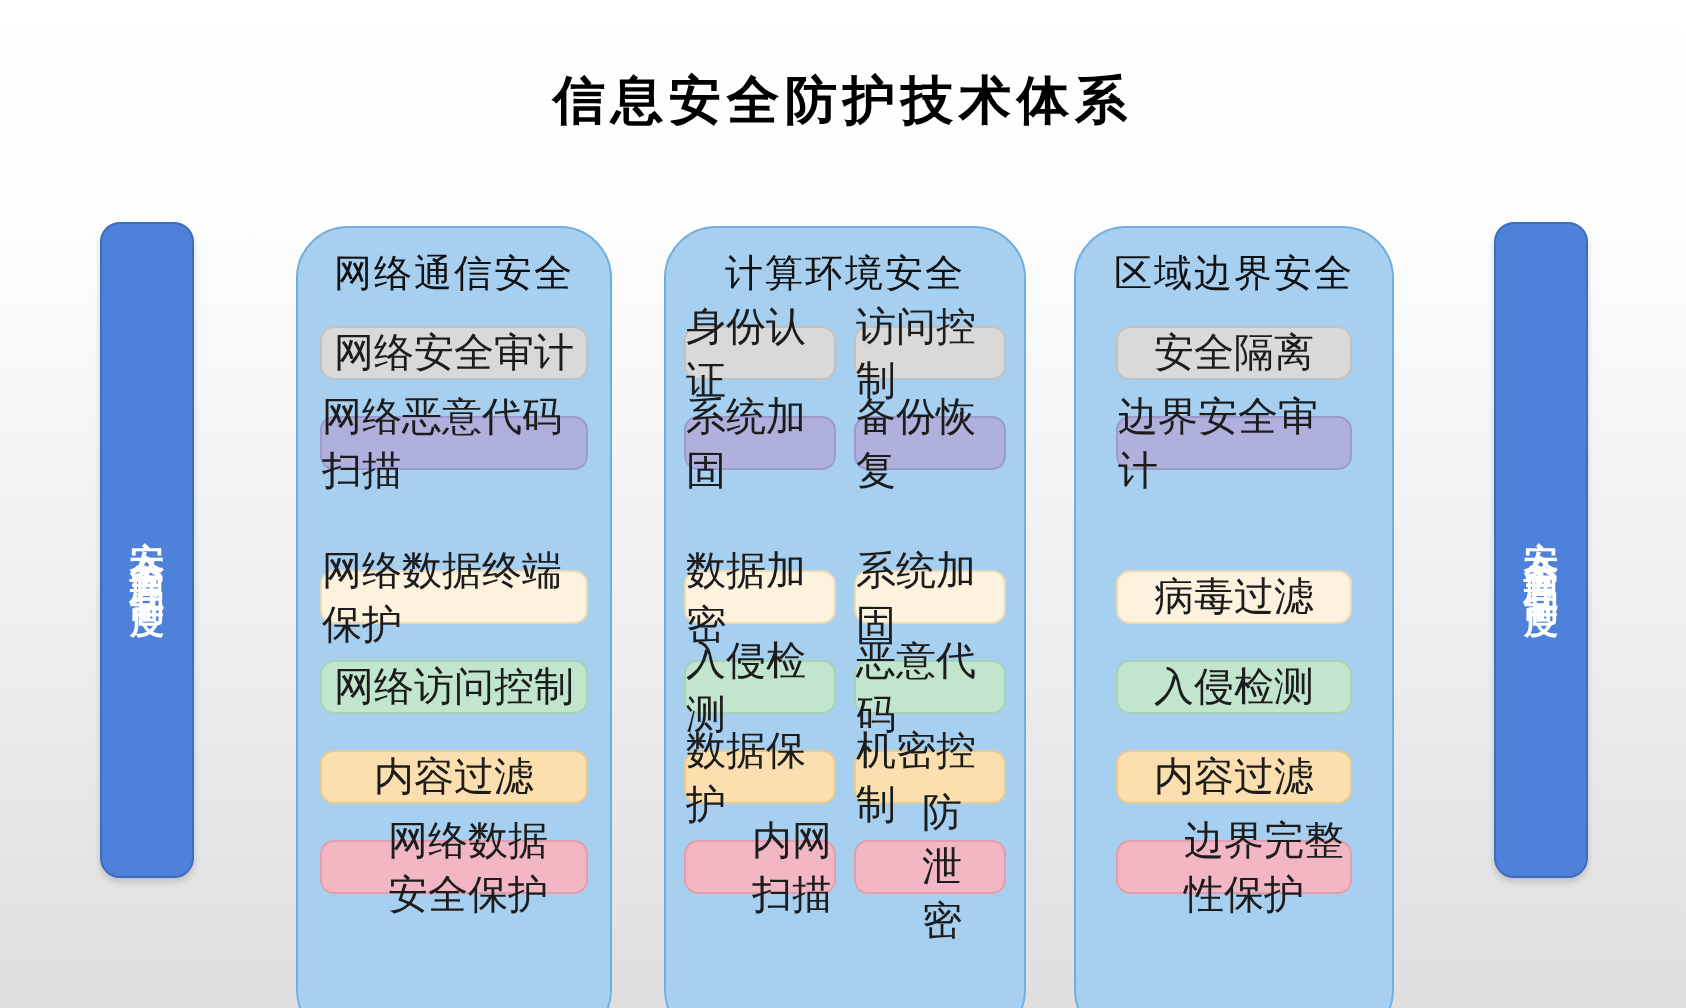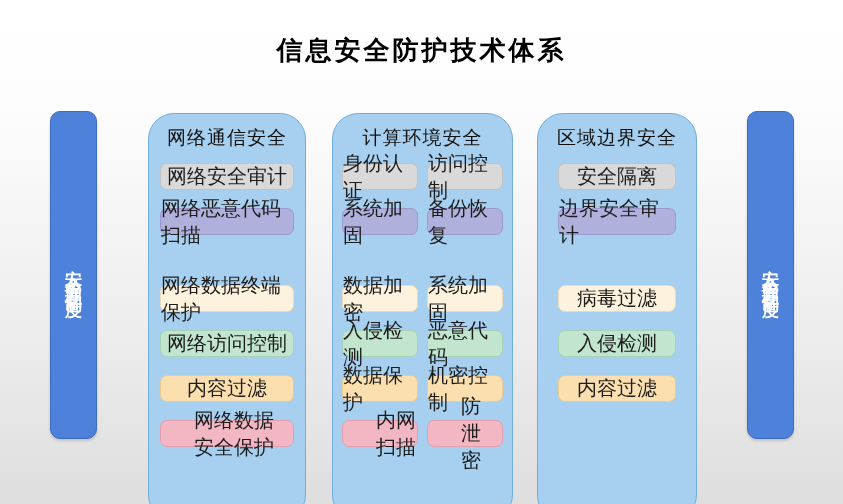--- a/index.html
+++ b/index.html
@@ -132,18 +132,21 @@
       </div>
     <div class="chip-row">
         <div class="chip c2">病毒过滤</div>
       </div>
     <div class="chip-row">
         <div class="chip c3">入侵检测</div>
       </div>
     <div class="chip-row">
         <div class="chip c4">内容过滤</div>
       </div>
+    <div class="chip-row">
+        <div class="chip c5">边界完整性保护</div>
+      </div>
   </div>
 </div>
 
 <div class="vbar vbar-right">
   <div class="vlabel">安全管理制度</div>
 </div>
 
 </body></html>

